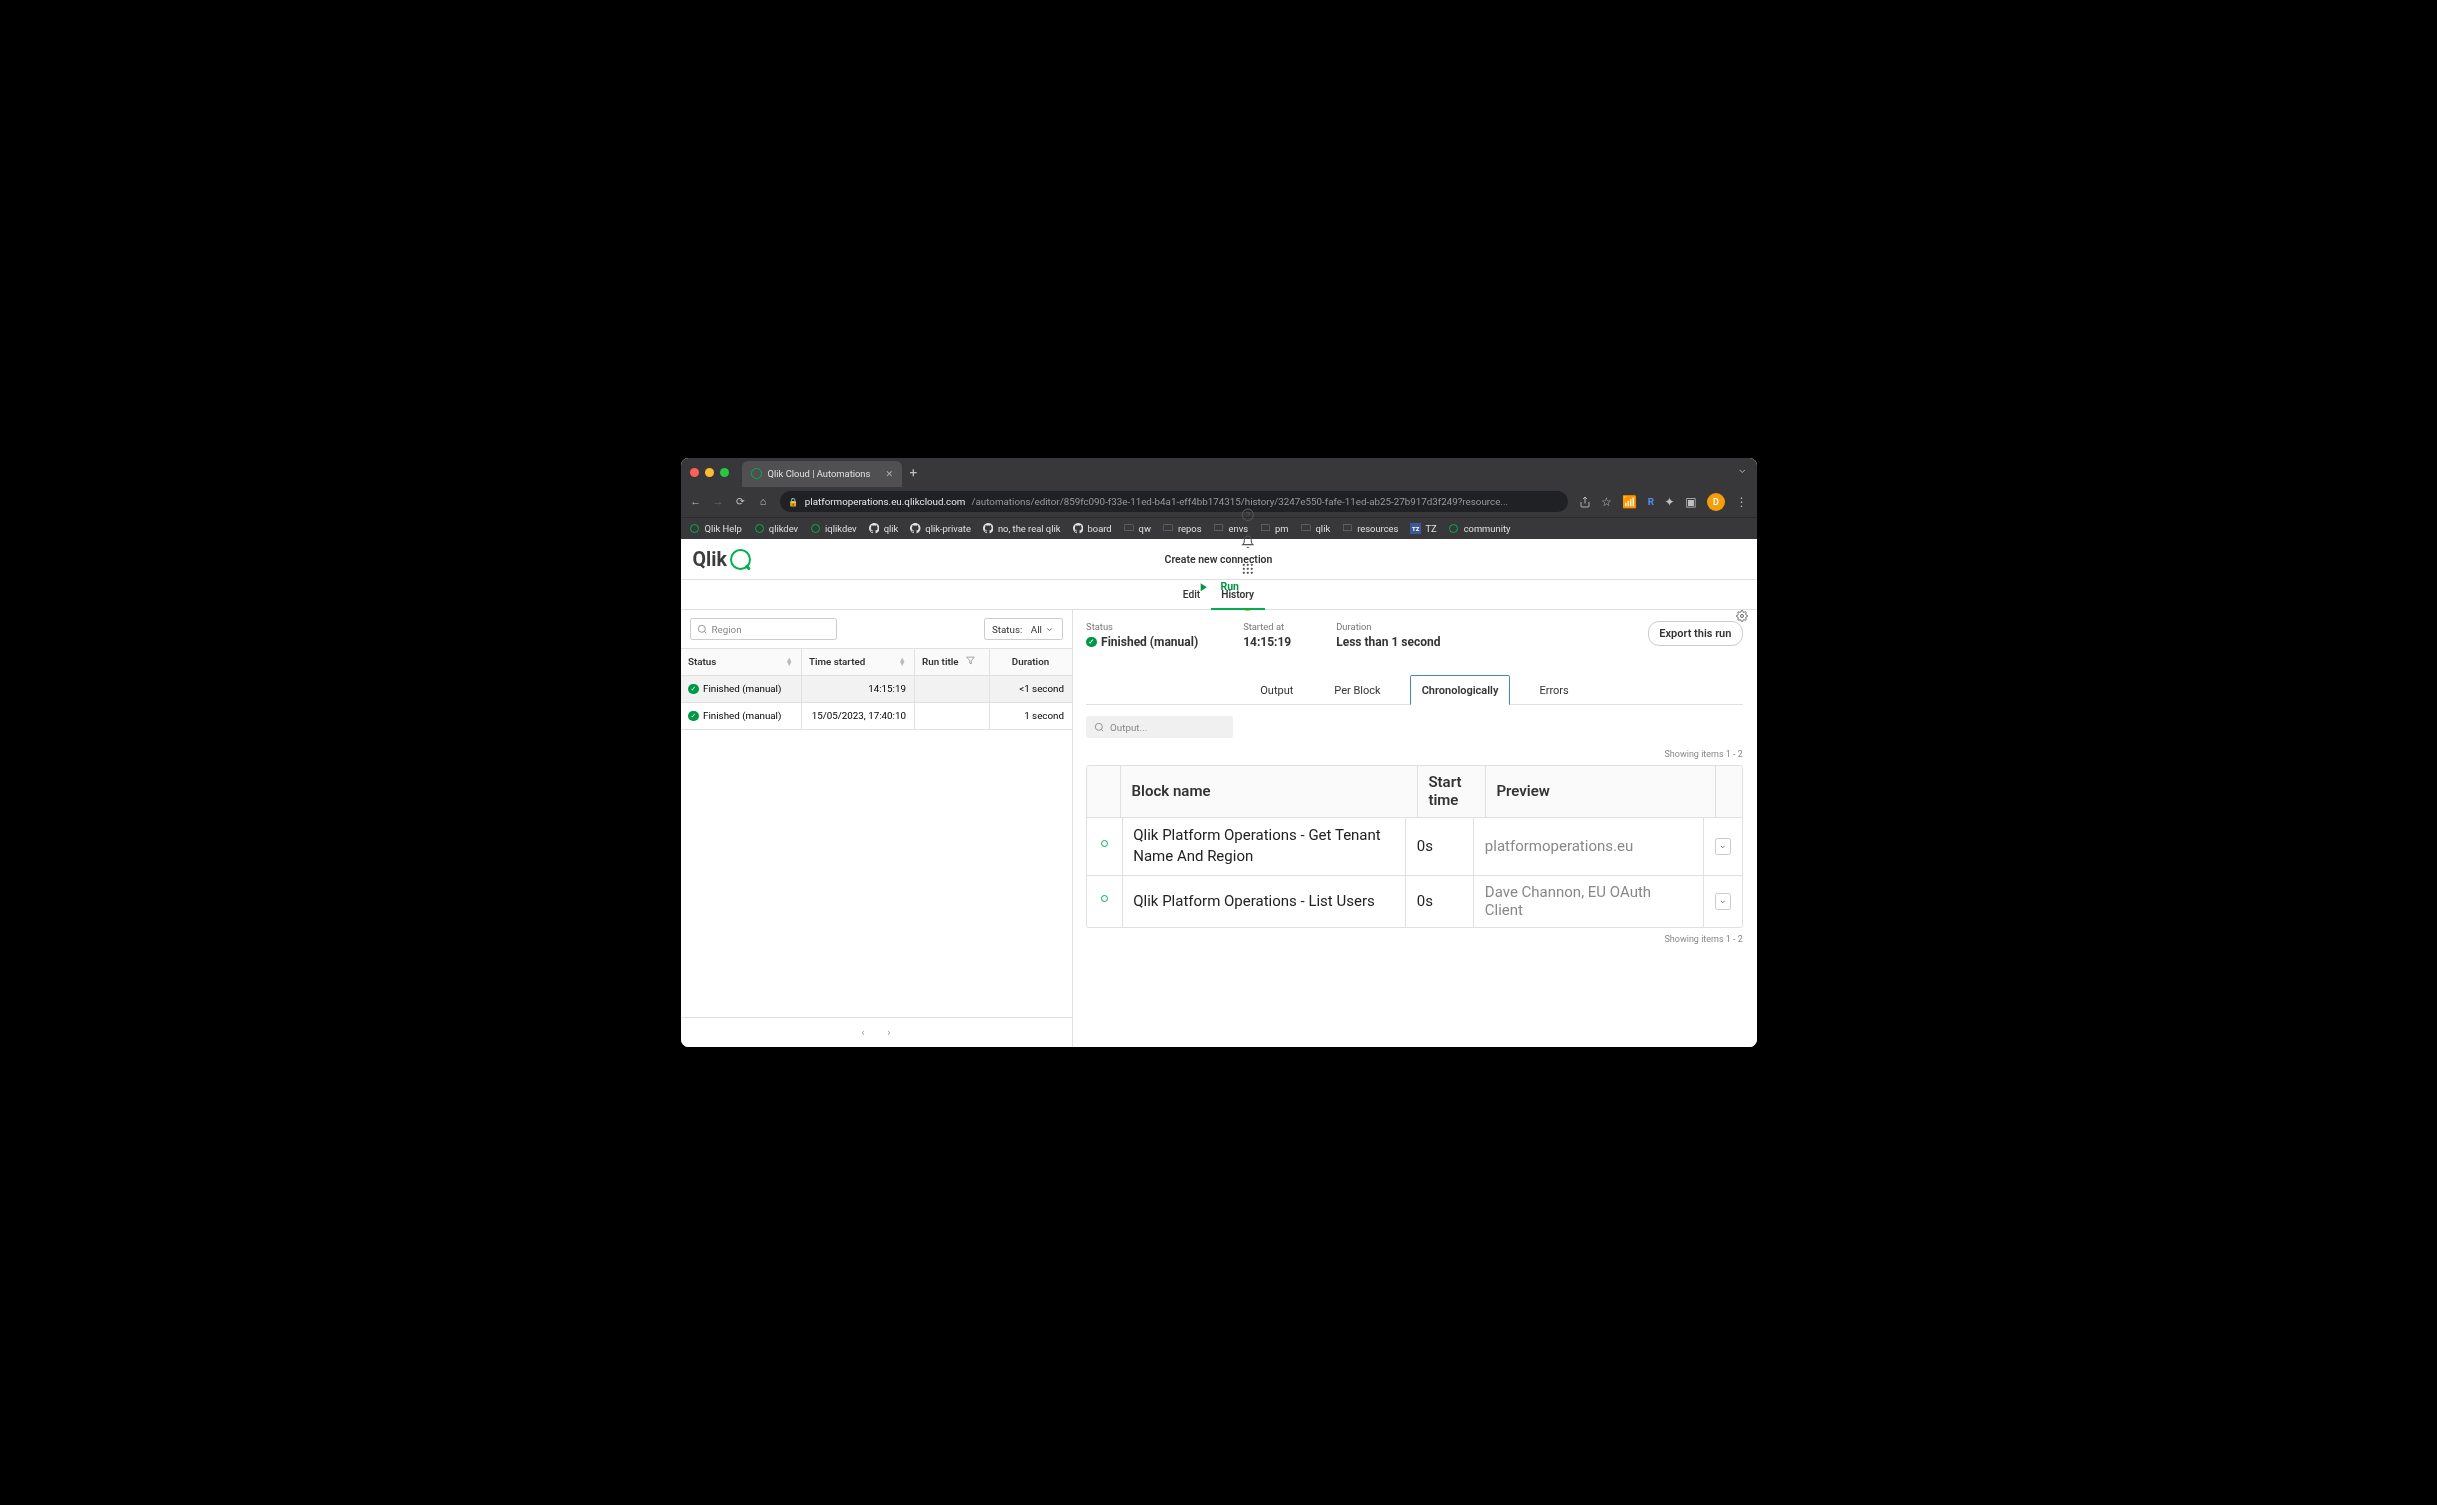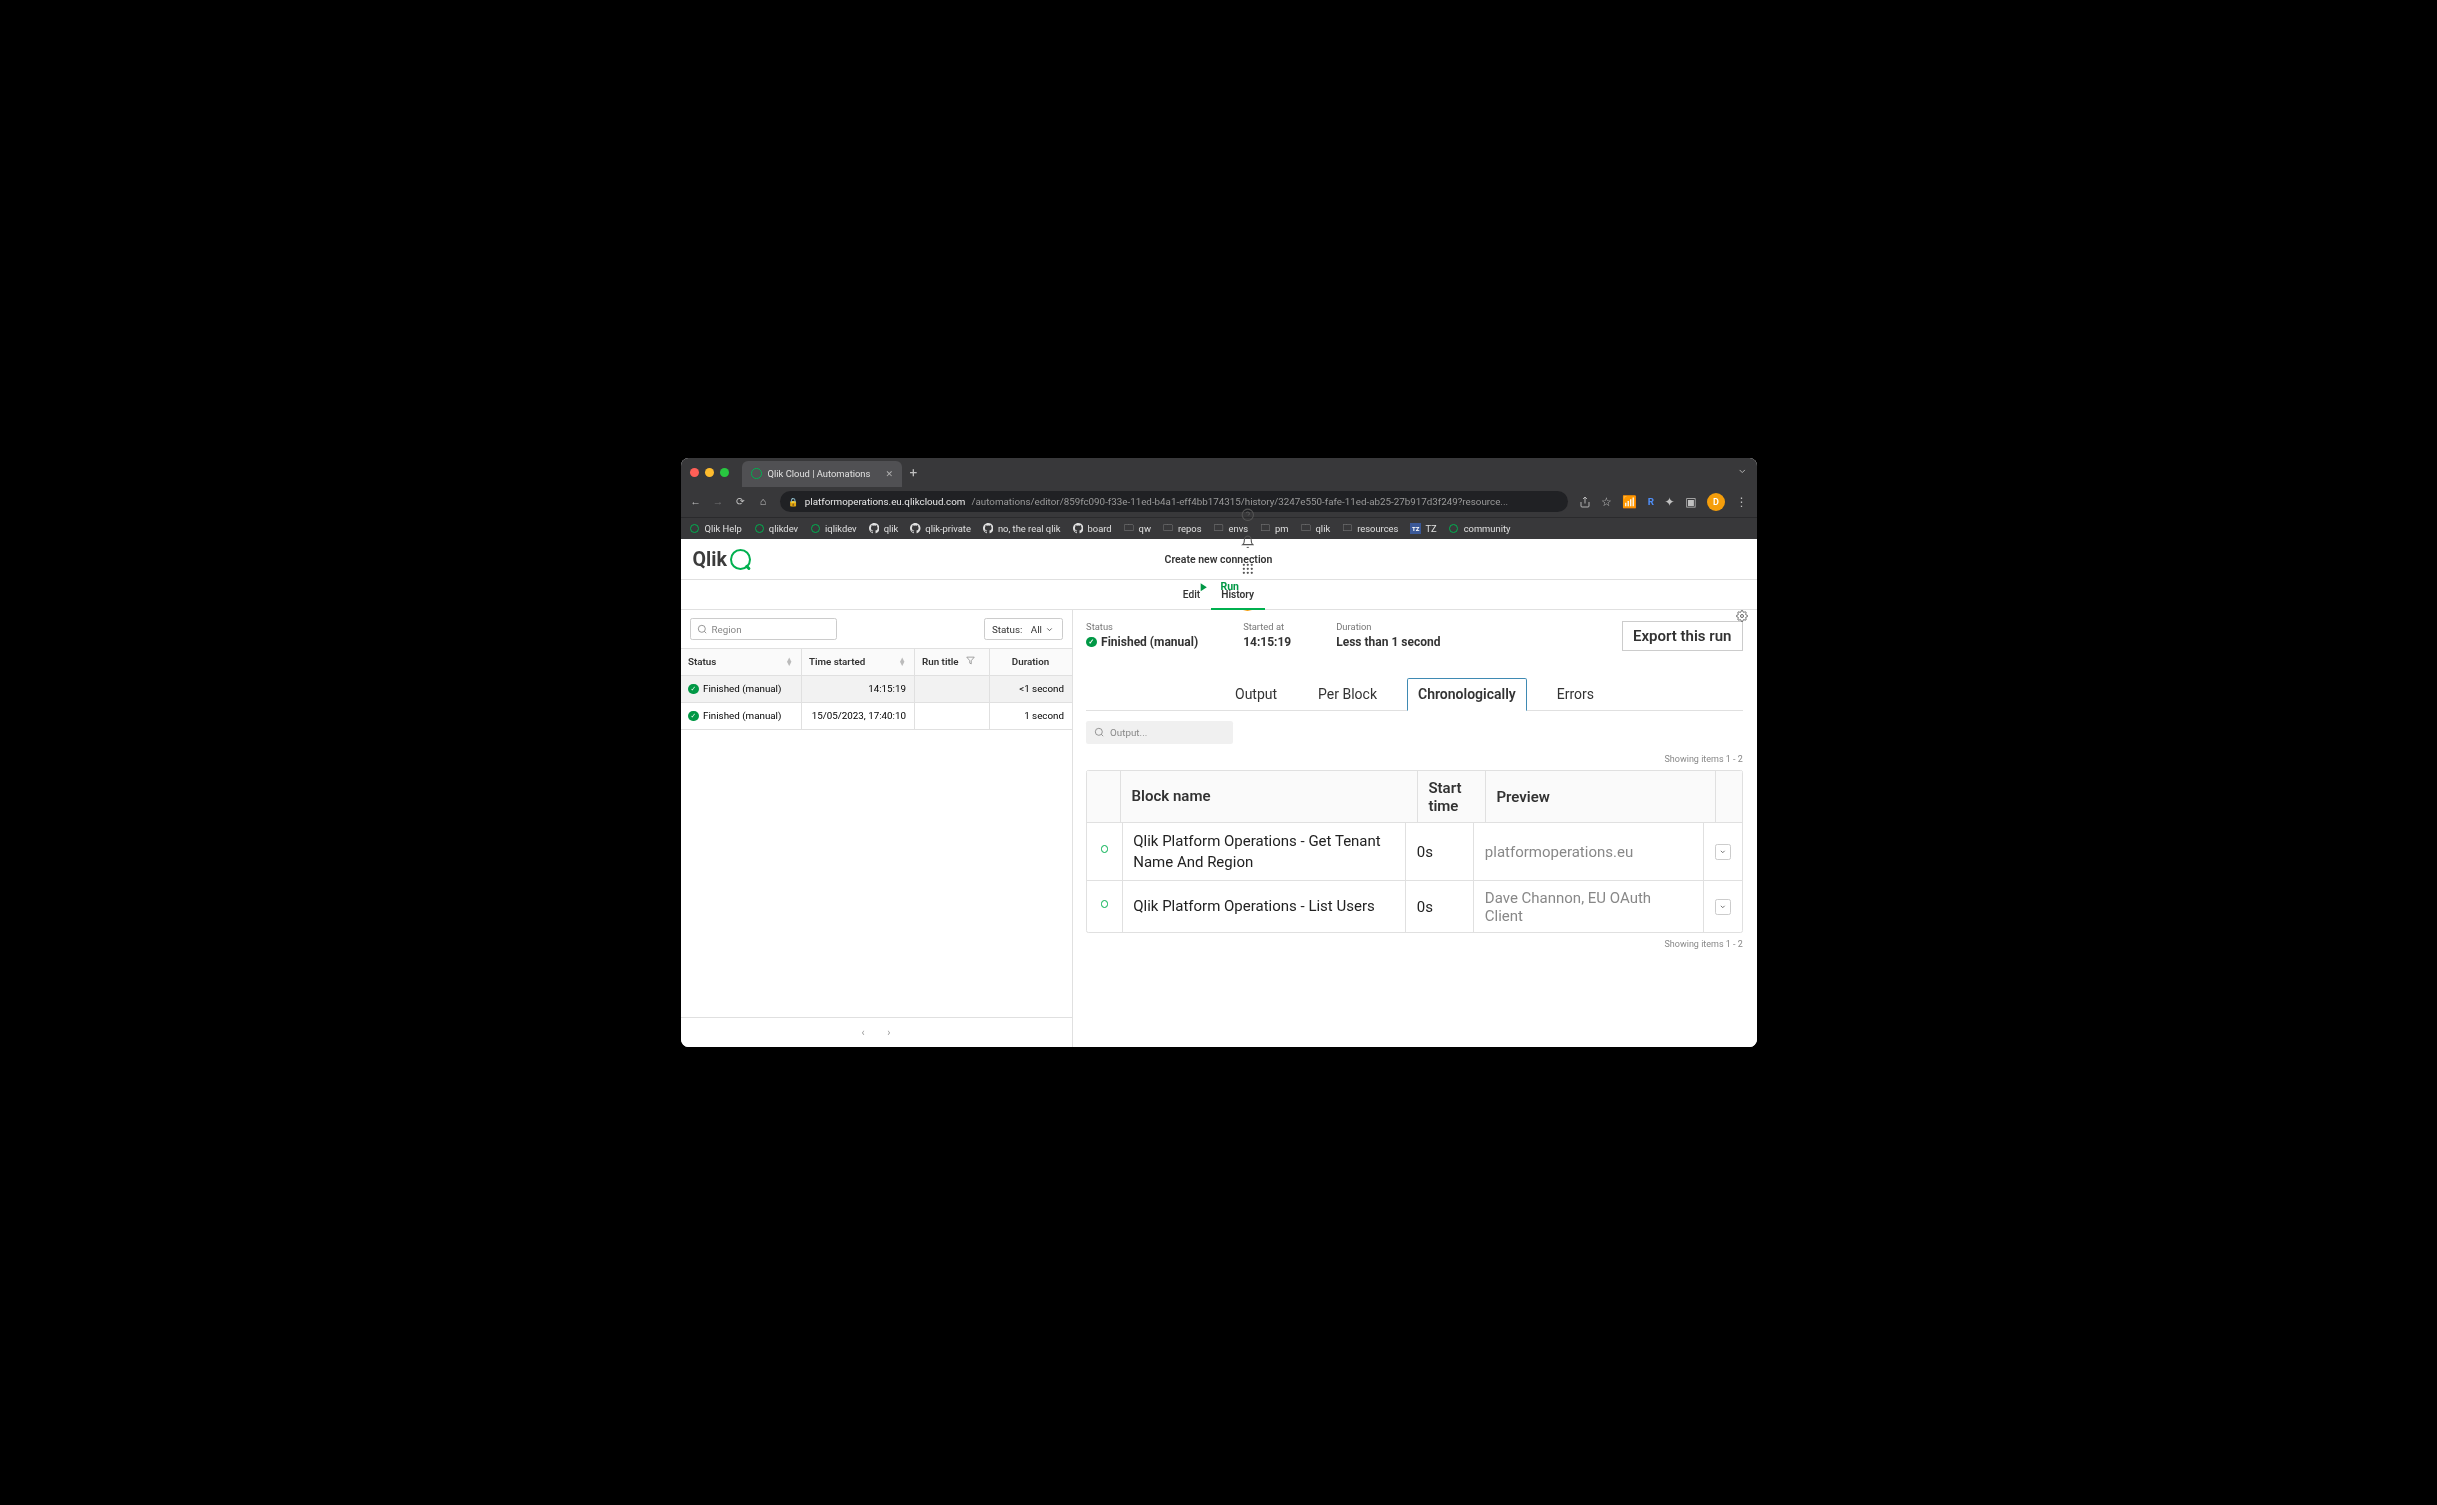--- a/index.html
+++ b/index.html
@@ -73,23 +73,23 @@
   .sorticon { color: #bbb; font-size: 7.5px; margin-left: auto; display: flex; flex-direction: column; line-height: 3.8px; }
   .checkcircle { width: 10.5px; height: 10.5px; border-radius: 50%; background: #009845; color: #fff; font-size: 6.8px; display: flex; align-items: center; justify-content: center; flex-shrink: 0; }
   .pager { height: 30px; border-top: 0.8px solid #e0e0e0; display: flex; align-items: center; justify-content: center; gap: 22.6px; color: #999; font-size: 10.5px; }
   .pager span { cursor: pointer; }
 
   
   .runsummary { padding: 10.5px 13.6px; display: flex; align-items: flex-start; gap: 45px; border-bottom: 0; }
   .runsummary .col { display: flex; flex-direction: column; gap: 3px; }
   .runsummary .lbl { font-size: 9.4px; color: #777; }
   .runsummary .val { font-size: 12px; font-weight: 700; color: #333; display: flex; align-items: center; gap: 4.5px; }
-  .exportbtn { margin-left: auto; border: 0.8px solid #ccc; border-radius: 0; padding: 5.3px 10.5px; font-size: 15px; font-weight: 600; color: #333; cursor: pointer; background: #fff; }
+  .exportbtn { margin-left: auto; border: 0.8px solid #ccc; border-radius: 11px; padding: 5.3px 10.5px; font-size: 11px; font-weight: 600; color: #333; cursor: pointer; background: #fff; }
   .viewtabs { display: flex; gap: 18px; justify-content: center; border-bottom: 0.8px solid #e0e0e0; margin: 15px 13.6px 0; }
-  .viewtabs .vt { padding: 7.5px 10.5px; font-size: 14px; color: #333; cursor: pointer; border: 1.5px solid transparent; border-radius: 2.3px 2.3px 0 0; position: relative; top: 0.8px; }
+  .viewtabs .vt { padding: 7.5px 10.5px; font-size: 11px; color: #333; cursor: pointer; border: 1.5px solid transparent; border-radius: 2.3px 2.3px 0 0; position: relative; top: 0.8px; }
   .viewtabs .vt.active { border-color: #3f8ab3; border-bottom-color: #fff; background: #fff; font-weight: 600; }
   .detailsearch { margin: 10.5px 13.6px; width: 147px; height: 22.6px; background: #f0f0f0; border-radius: 2.3px; display: flex; align-items: center; padding: 0 7.5px; gap: 6px; color: #888; font-size: 9.8px; }
   .showing { text-align: right; padding: 0 13.6px 6px; font-size: 9px; color: #888; }
   .blocktable { margin: 0 13.6px 6px; border: 0.8px solid #e0e0e0; border-radius: 2.3px; }
   .blocktable .brow { display: flex; border-bottom: 0.8px solid #e0e0e0; min-height: 29px; align-items: stretch; }
   .blocktable .brow:last-child { border-bottom: none; }
   .blocktable .bhdr { background: #fafafa; font-weight: 600; color: #333; }
   .blocktable .bcell { padding: 7.5px 10.5px; font-size: 15px; display: flex; align-items: center; border-right: 0.8px solid #e0e0e0; }
   .blocktable .bc-icon { flex: 0 0 34px; justify-content: center; }
   .blocktable .bc-name { flex: 1; color: #222; line-height: 1.4; }

